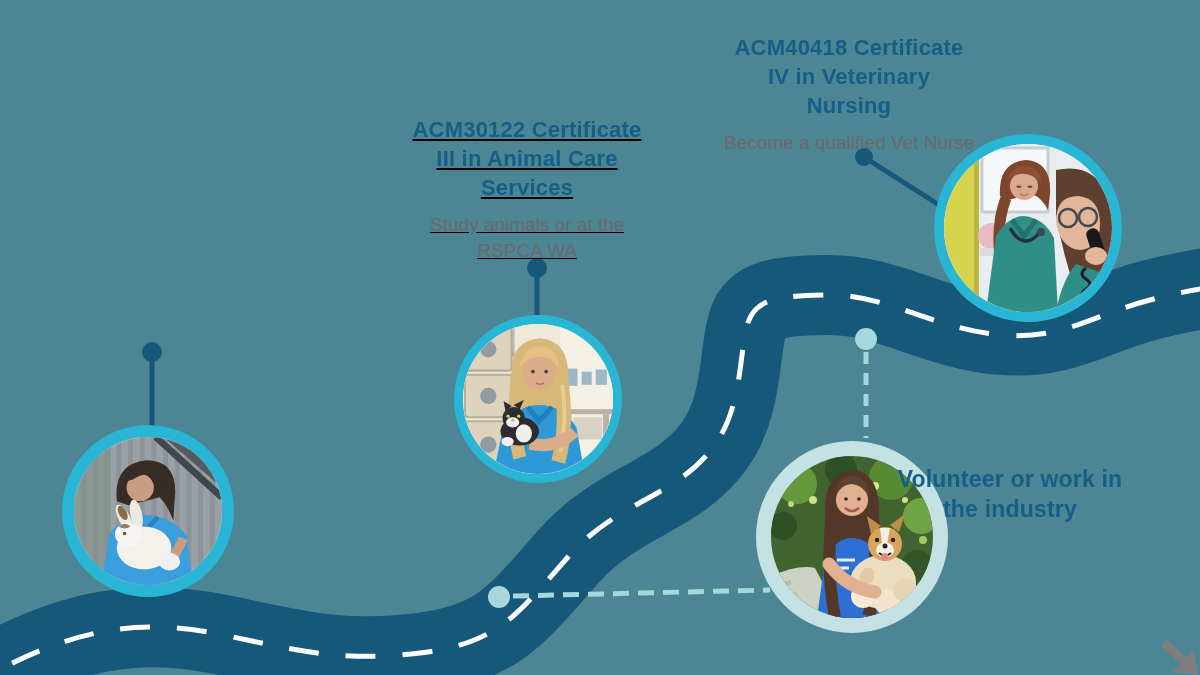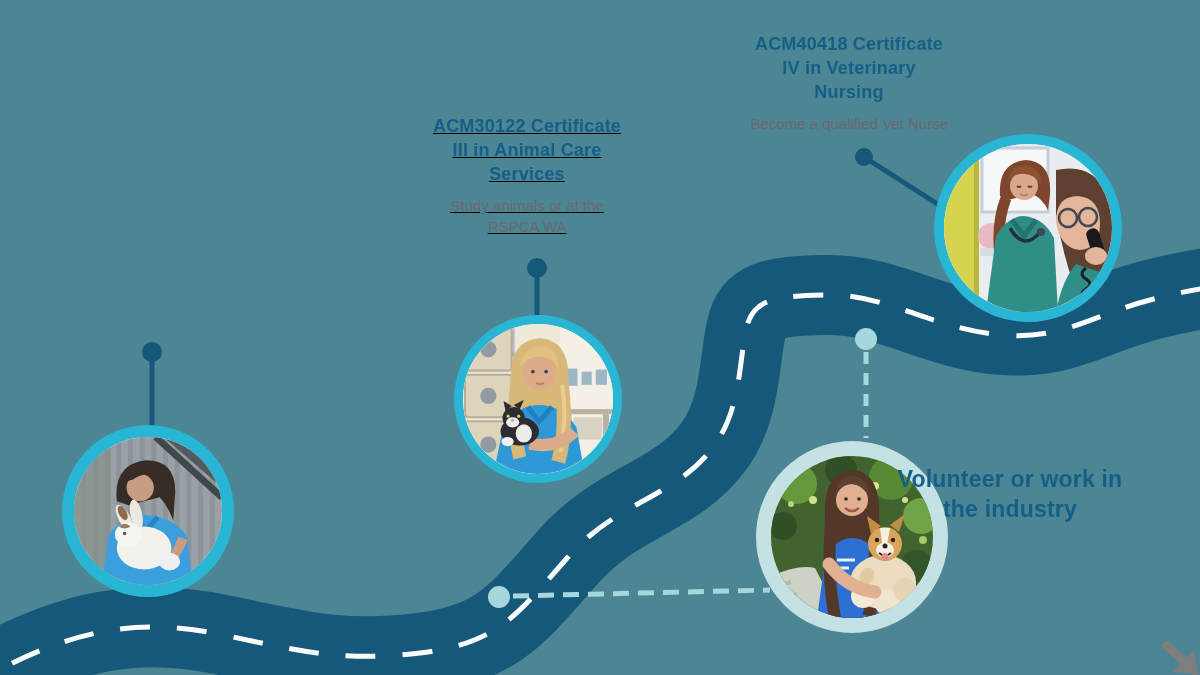--- a/index.html
+++ b/index.html
@@ -6,25 +6,25 @@
   .stage{
     position:relative;width:1200px;height:675px;overflow:hidden;
     background:#4c8593;
     font-family:"Liberation Sans", sans-serif;
   }
   .layer{position:absolute;left:0;top:0;}
   
   .text-block{position:absolute;text-align:center;}
   .step-title{
     margin:0;white-space:pre-line;color:#145f88;
-    font-size:18px;font-weight:700;line-height:1.32;letter-spacing:.2px;
+    font-size:22px;font-weight:700;line-height:1.32;letter-spacing:.2px;
   }
   .step-sub{
     margin:10px 0 0 0;white-space:pre-line;color:#6d676b;
-    font-size:15px;font-weight:500;line-height:1.35;
+    font-size:19px;font-weight:500;line-height:1.35;
   }
   .tb-1{left:7px;top:196px;width:290px;}
   .tb-2{left:382px;top:115px;width:290px;text-decoration:underline;}
   .tb-3{left:704px;top:33px;width:290px;}
   .tb-4{left:880px;top:464px;width:260px;}
   .tb-4 .step-title{font-size:23px;}
   
   .photo-circle{
     position:absolute;border-radius:50%;overflow:hidden;box-sizing:border-box;
     background:#ddd;

